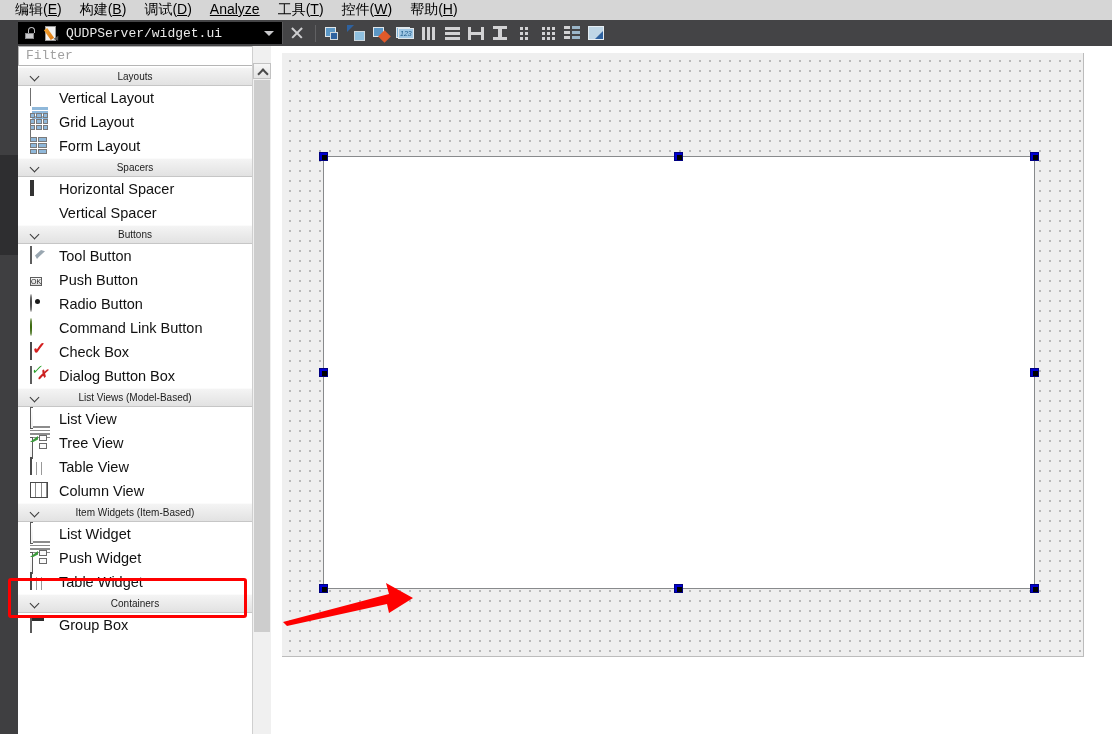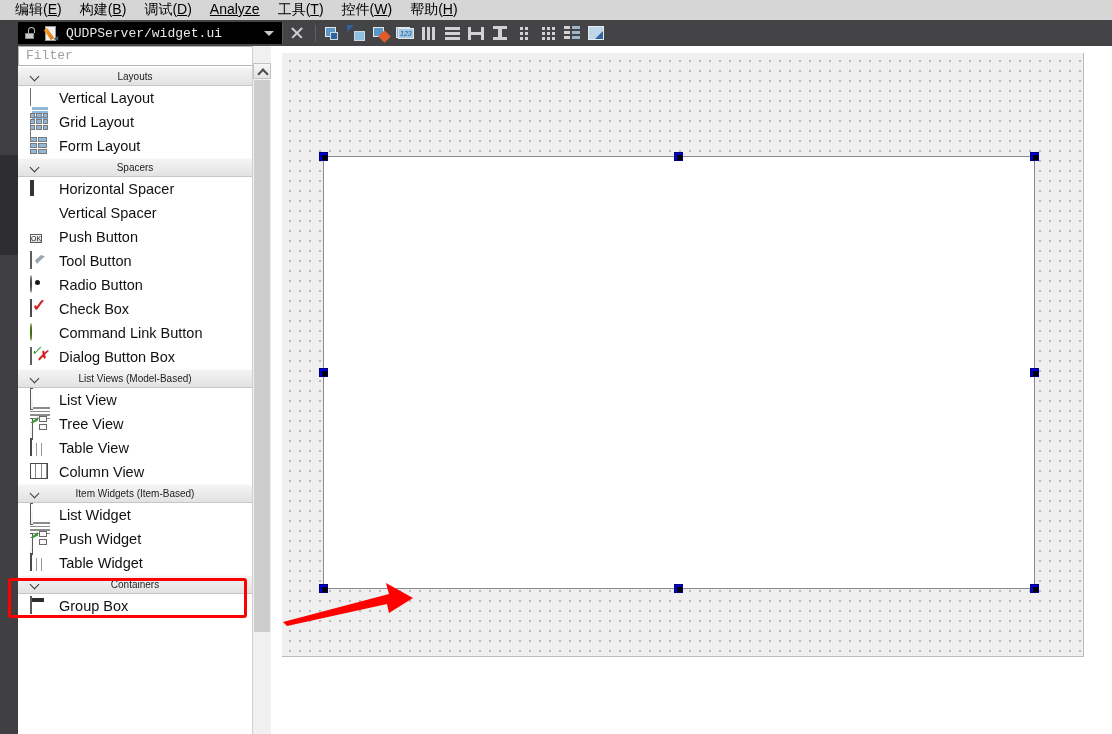--- a/index.html
+++ b/index.html
@@ -452,39 +452,43 @@
       </div>
       <div class="witem">
         <span class="wicon"><span class="ic-hspacer"></span></span>
         <span class="lbl">Horizontal Spacer</span>
       </div>
       <div class="witem">
         <span class="wicon"><span class="ic-vspacer"></span></span>
         <span class="lbl">Vertical Spacer</span>
       </div>
 
+      <div class="sec-header">
+        <span class="chev"></span>
+        <span class="title">Buttons</span>
+      </div>
+      <div class="witem">
+        <span class="wicon"><span class="ic-tool"></span></span>
+        <span class="lbl">Tool Button</span>
+      </div>
       <div class="witem">
         <span class="wicon"><span class="ic-push">OK</span></span>
         <span class="lbl">Push Button</span>
       </div>
       <div class="witem">
-        <span class="wicon"><span class="ic-tool"></span></span>
-        <span class="lbl">Tool Button</span>
-      </div>
-      <div class="witem">
         <span class="wicon"><span class="ic-radio"></span></span>
         <span class="lbl">Radio Button</span>
       </div>
       <div class="witem">
+        <span class="wicon"><span class="ic-cmdlink"></span></span>
+        <span class="lbl">Command Link Button</span>
+      </div>
+      <div class="witem">
         <span class="wicon"><span class="ic-check"></span></span>
         <span class="lbl">Check Box</span>
-      </div>
-      <div class="witem">
-        <span class="wicon"><span class="ic-cmdlink"></span></span>
-        <span class="lbl">Command Link Button</span>
       </div>
       <div class="witem">
         <span class="wicon"><span class="ic-dlgbtn"><i class="chk">✓</i><i class="xx">✗</i></span></span>
         <span class="lbl">Dialog Button Box</span>
       </div>
 
       <div class="sec-header">
         <span class="chev"></span>
         <span class="title">List Views (Model-Based)</span>
       </div>

